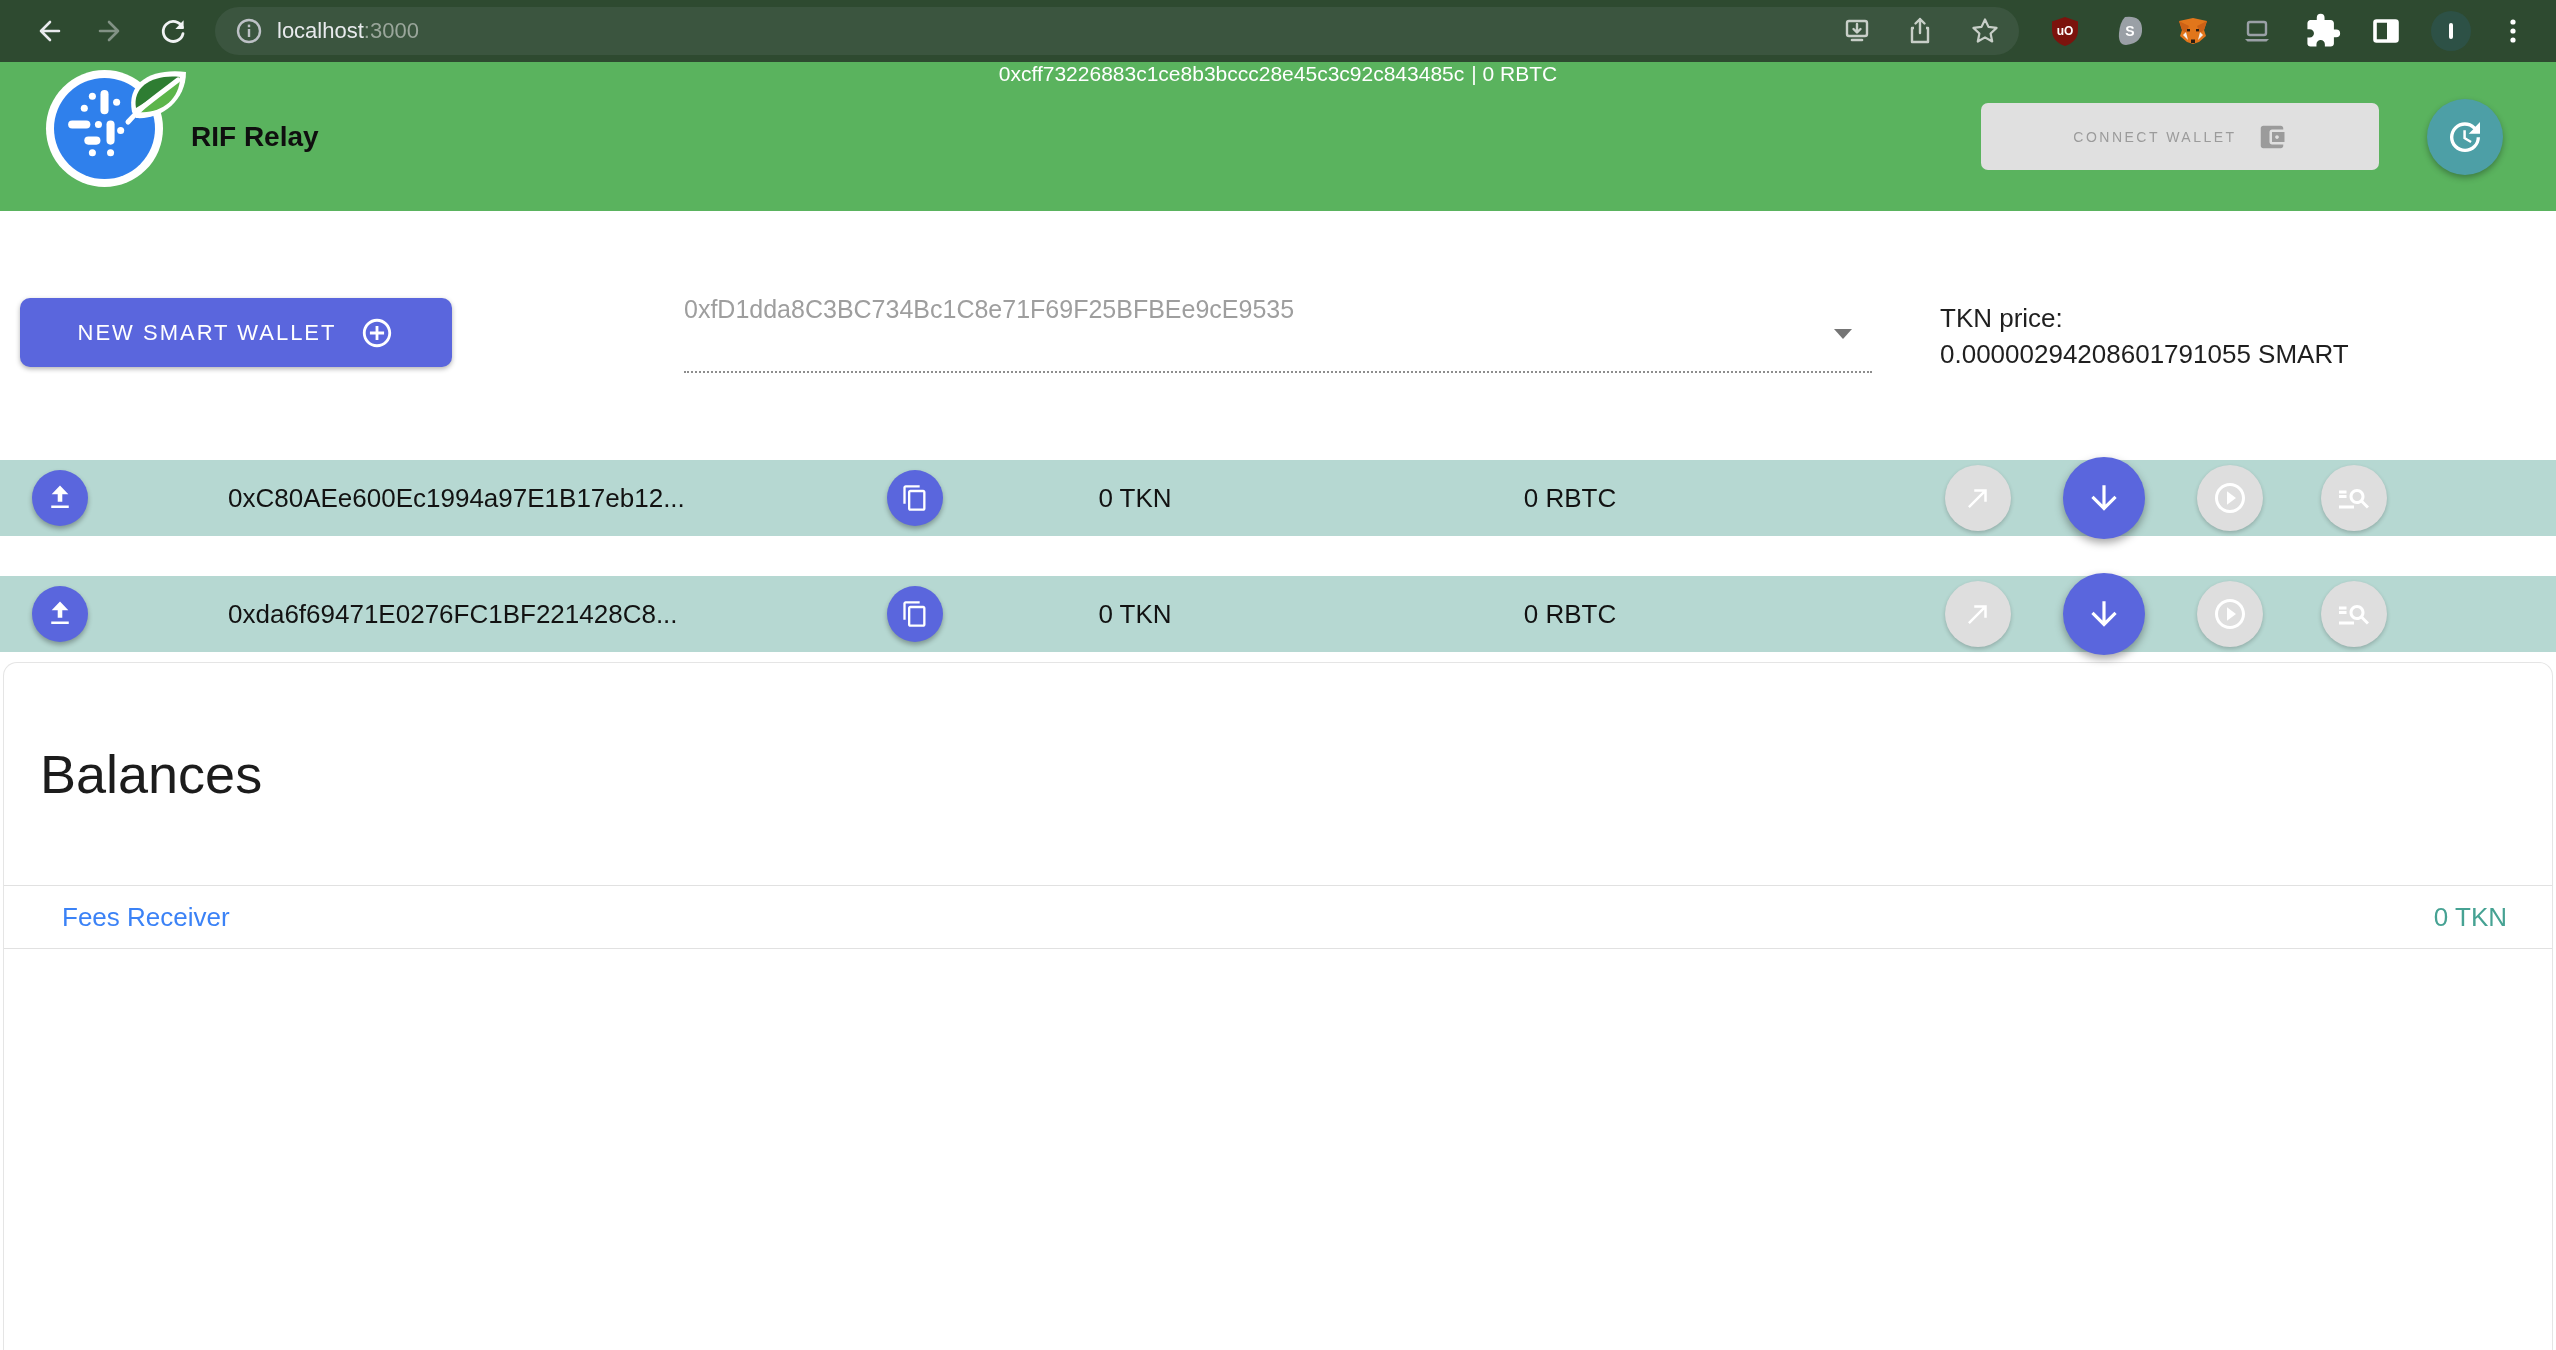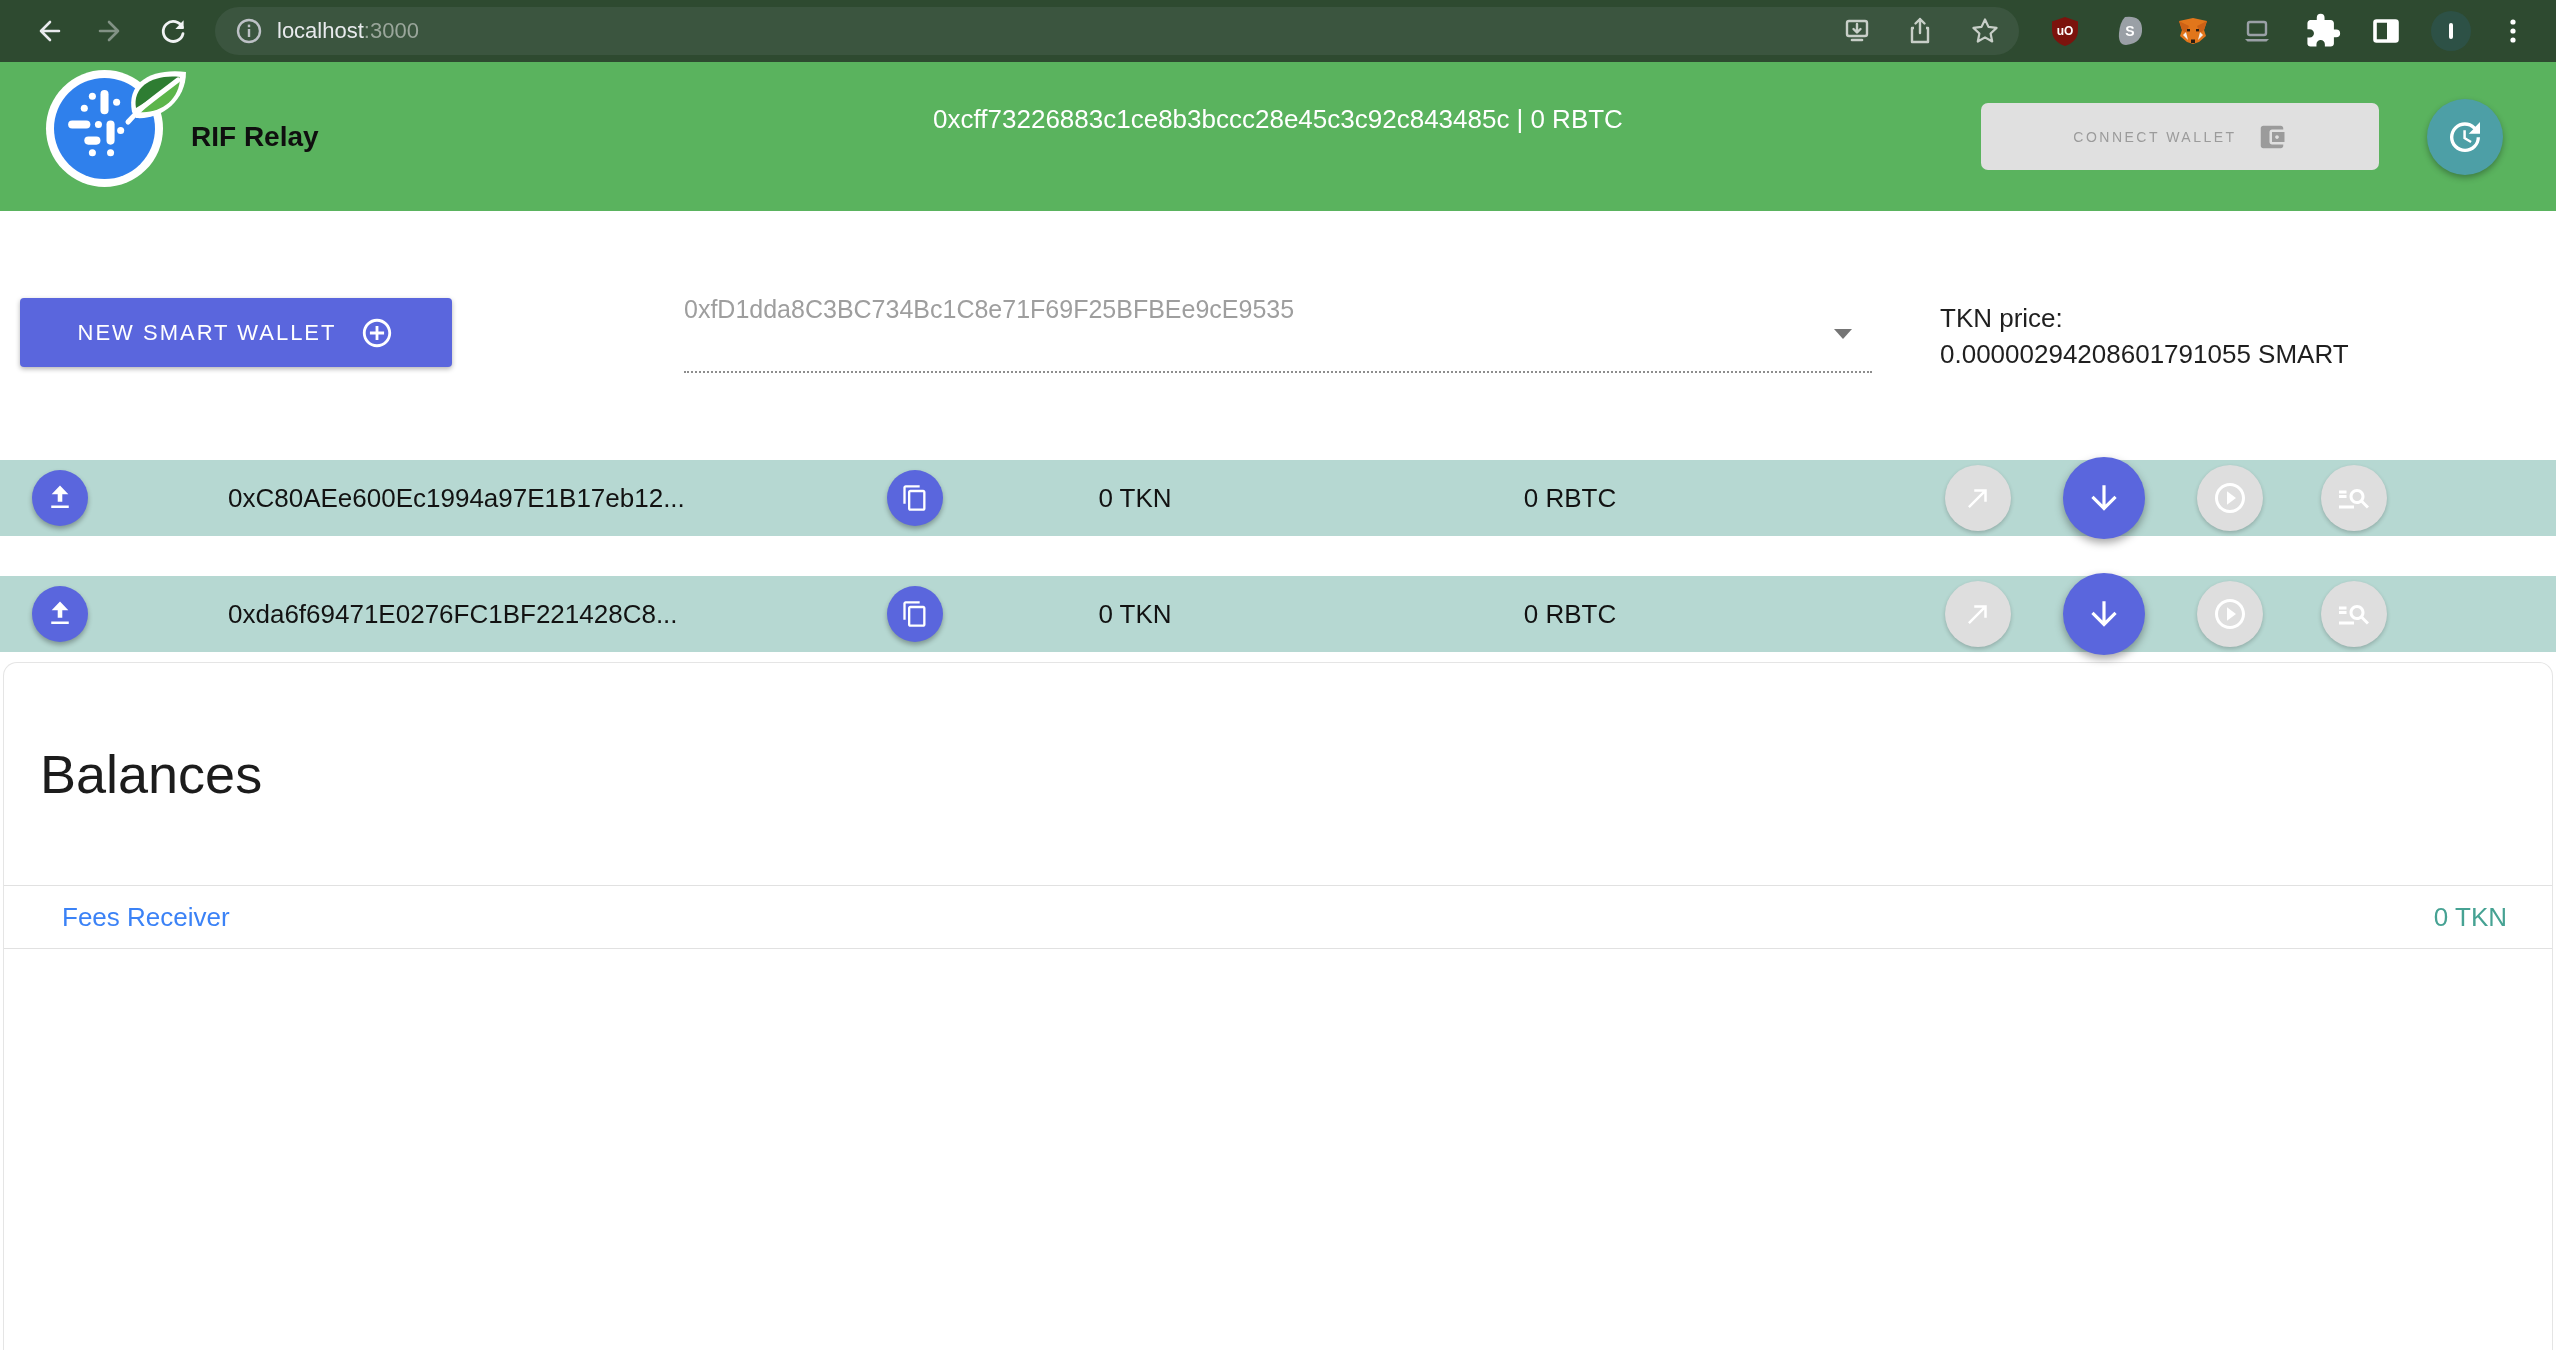--- a/index.html
+++ b/index.html
@@ -21,33 +21,33 @@
   .avatar .bar{width:4px;height:16px;background:#fff;border-radius:2px;}
 
   
   .app-header{position:absolute;left:0;top:62px;width:2556px;height:149px;background:var(--header-green,#5ab35e);}
   .logo-ring{position:absolute;left:46px;top:8px;width:117px;height:117px;border-radius:50%;background:#fff;
              display:flex;align-items:center;justify-content:center;}
   .logo-blue{width:101px;height:101px;border-radius:50%;background:#2f80ec;overflow:hidden;}
   .leaf{position:absolute;left:76px;top:-6px;}
   .app-title{position:absolute;left:191px;top:0;height:149px;display:flex;align-items:center;
              font-size:28px;font-weight:700;color:#0f0f0f;}
-  .account{position:absolute;left:50%;transform:translateX(-50%);top:0;height:115px;display:flex;align-items:center;
-           color:#fff;font-size:26px;white-space:nowrap;}
+  .account{position:absolute;left:50%;transform:translateX(-50%);top:0;height:115px;display:flex;align-items:flex-start;
+           color:#fff;font-size:21px;white-space:nowrap;}
   .account .suffix{margin-left:7px;}
   .connect-btn{position:absolute;left:1981px;top:41px;width:398px;height:67px;border-radius:7px;background:var(--btn-disabled,#e0e0e0);
                display:flex;align-items:center;justify-content:center;color:var(--btn-disabled-text,#9b9b9b);
                font-size:14px;letter-spacing:2.5px;border:none;cursor:default;font-family:inherit;}
   .connect-btn svg{margin-left:20px;}
   .fab{border-radius:50%;display:flex;align-items:center;justify-content:center;border:none;cursor:pointer;padding:0;}
   .fab-refresh{position:absolute;left:2427px;top:37px;width:76px;height:76px;background:var(--fab-teal,#4d9fa6);
                box-shadow:0 3px 6px rgba(0,0,0,.3);}
 
   
-  .new-wallet-btn{position:absolute;left:20px;top:298px;width:432px;height:69px;border-radius:4px;
+  .new-wallet-btn{position:absolute;left:20px;top:298px;width:432px;height:69px;border-radius:10px;
                   background:var(--primary,#5a66dd);color:#fff;font-size:22px;letter-spacing:2px;
                   display:flex;align-items:center;justify-content:center;border:none;cursor:pointer;
                   box-shadow:0 2px 5px rgba(0,0,0,.3);font-family:inherit;}
   .new-wallet-btn svg{margin-left:24px;}
   .address-select{position:absolute;left:684px;top:295px;width:1188px;height:76px;
                   border-bottom:2px dotted #8d8d8d;display:flex;cursor:pointer;}
   .address-select .value{font-size:25px;color:#9e9e9e;}
   .address-select .arrow{position:absolute;right:18px;top:32px;}
   .tkn-price{position:absolute;left:1940px;top:300px;font-size:26px;line-height:36px;color:#1f1f1f;}
 

